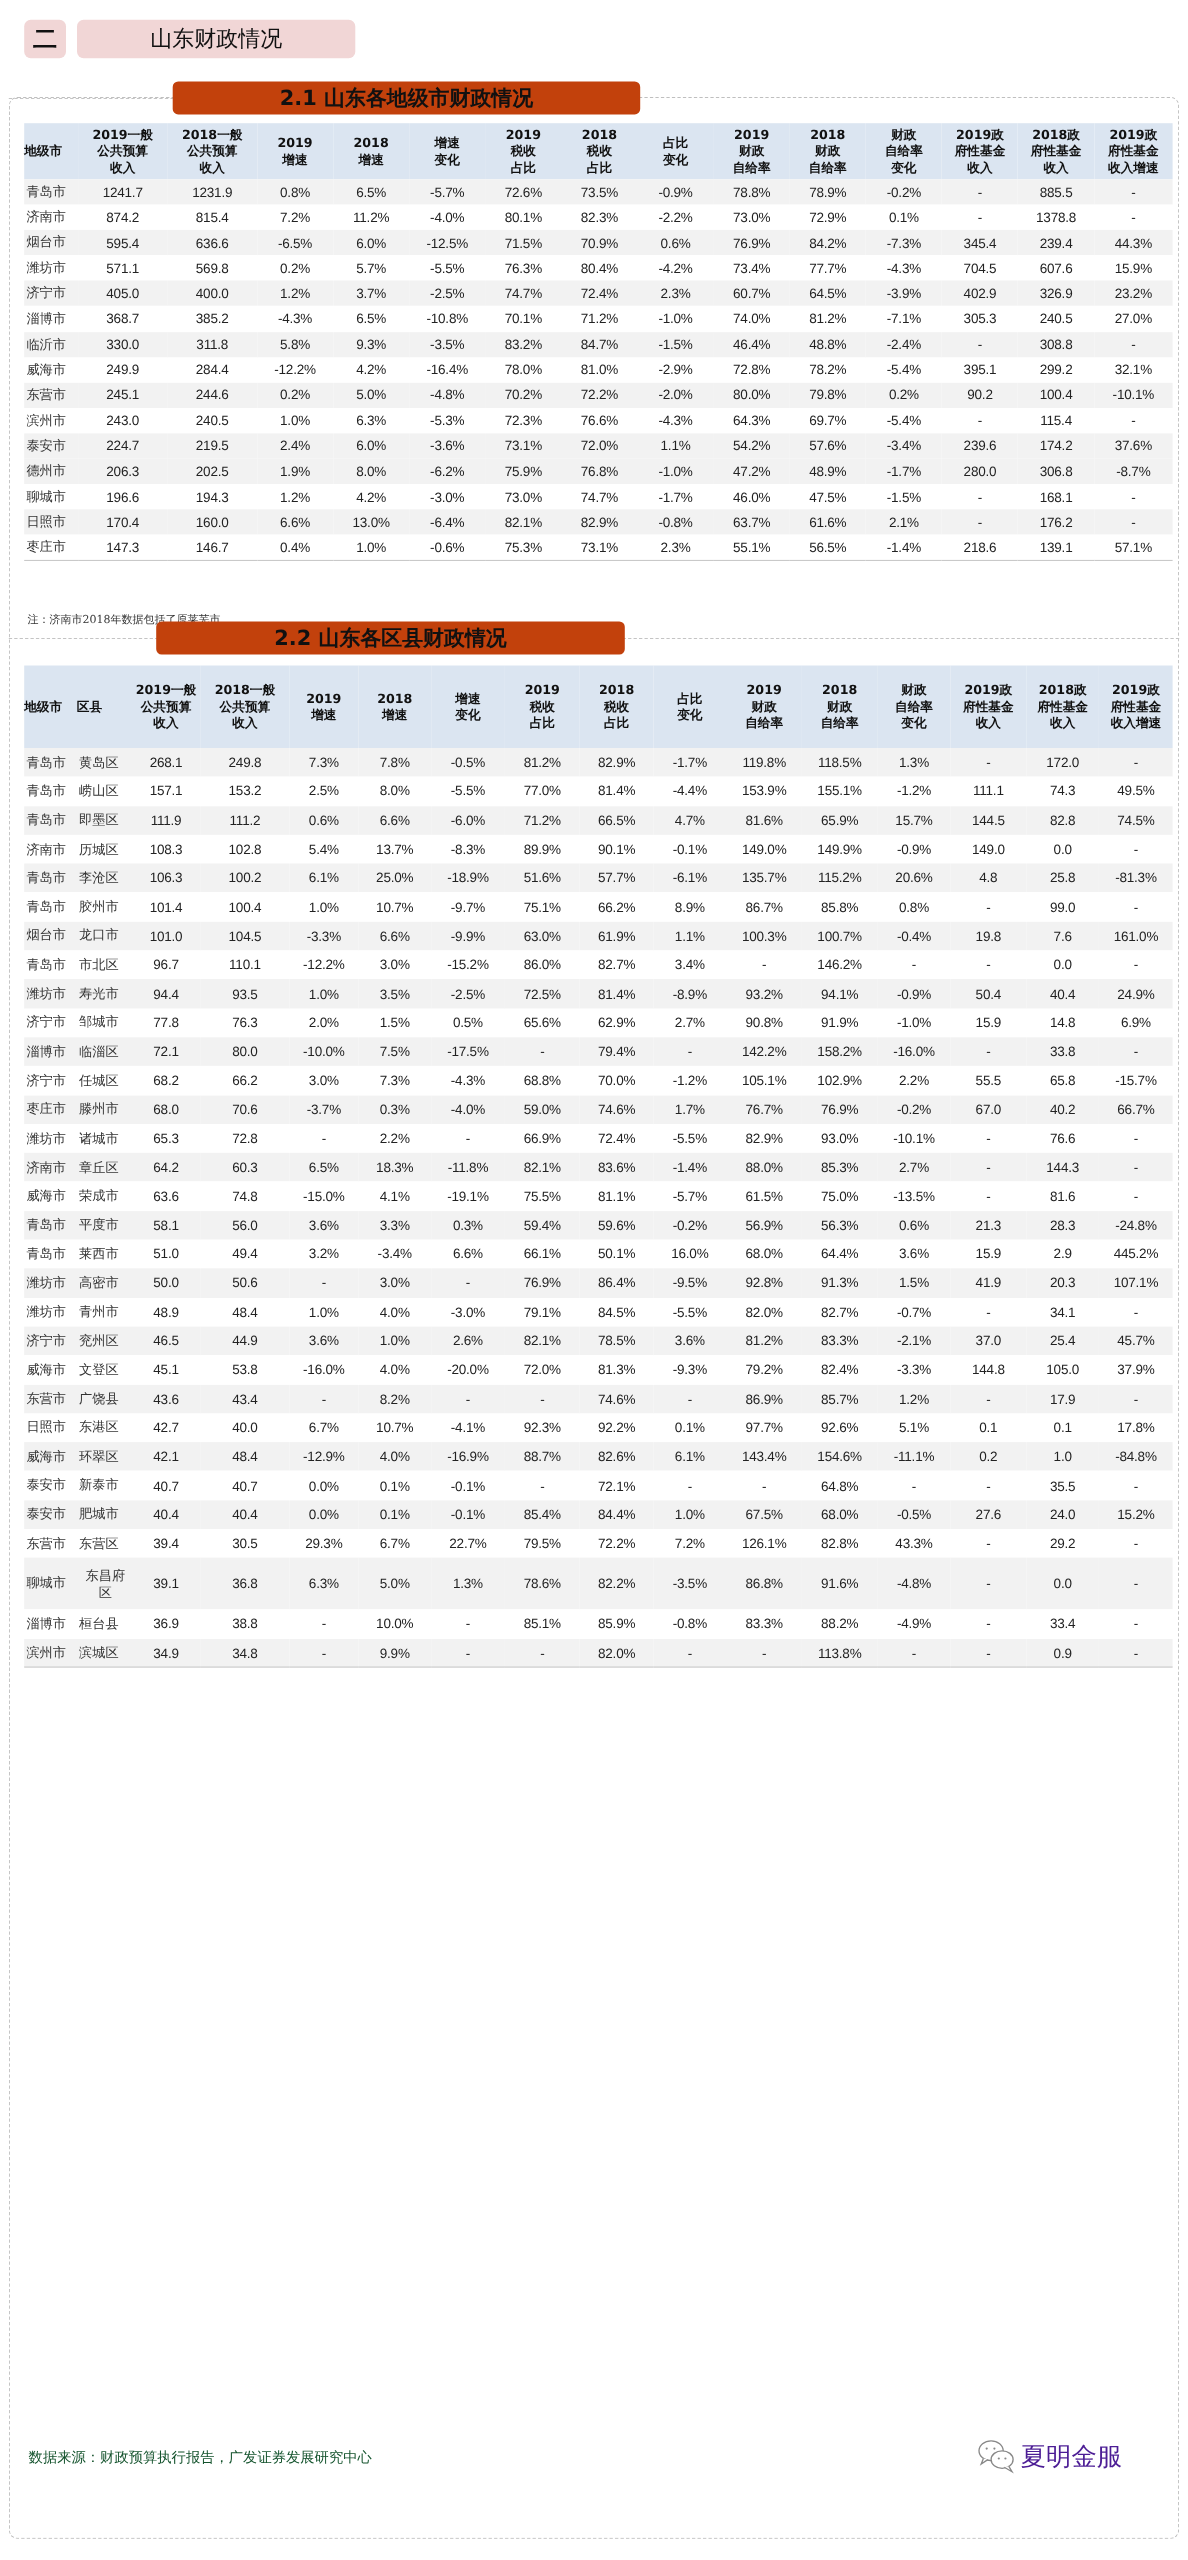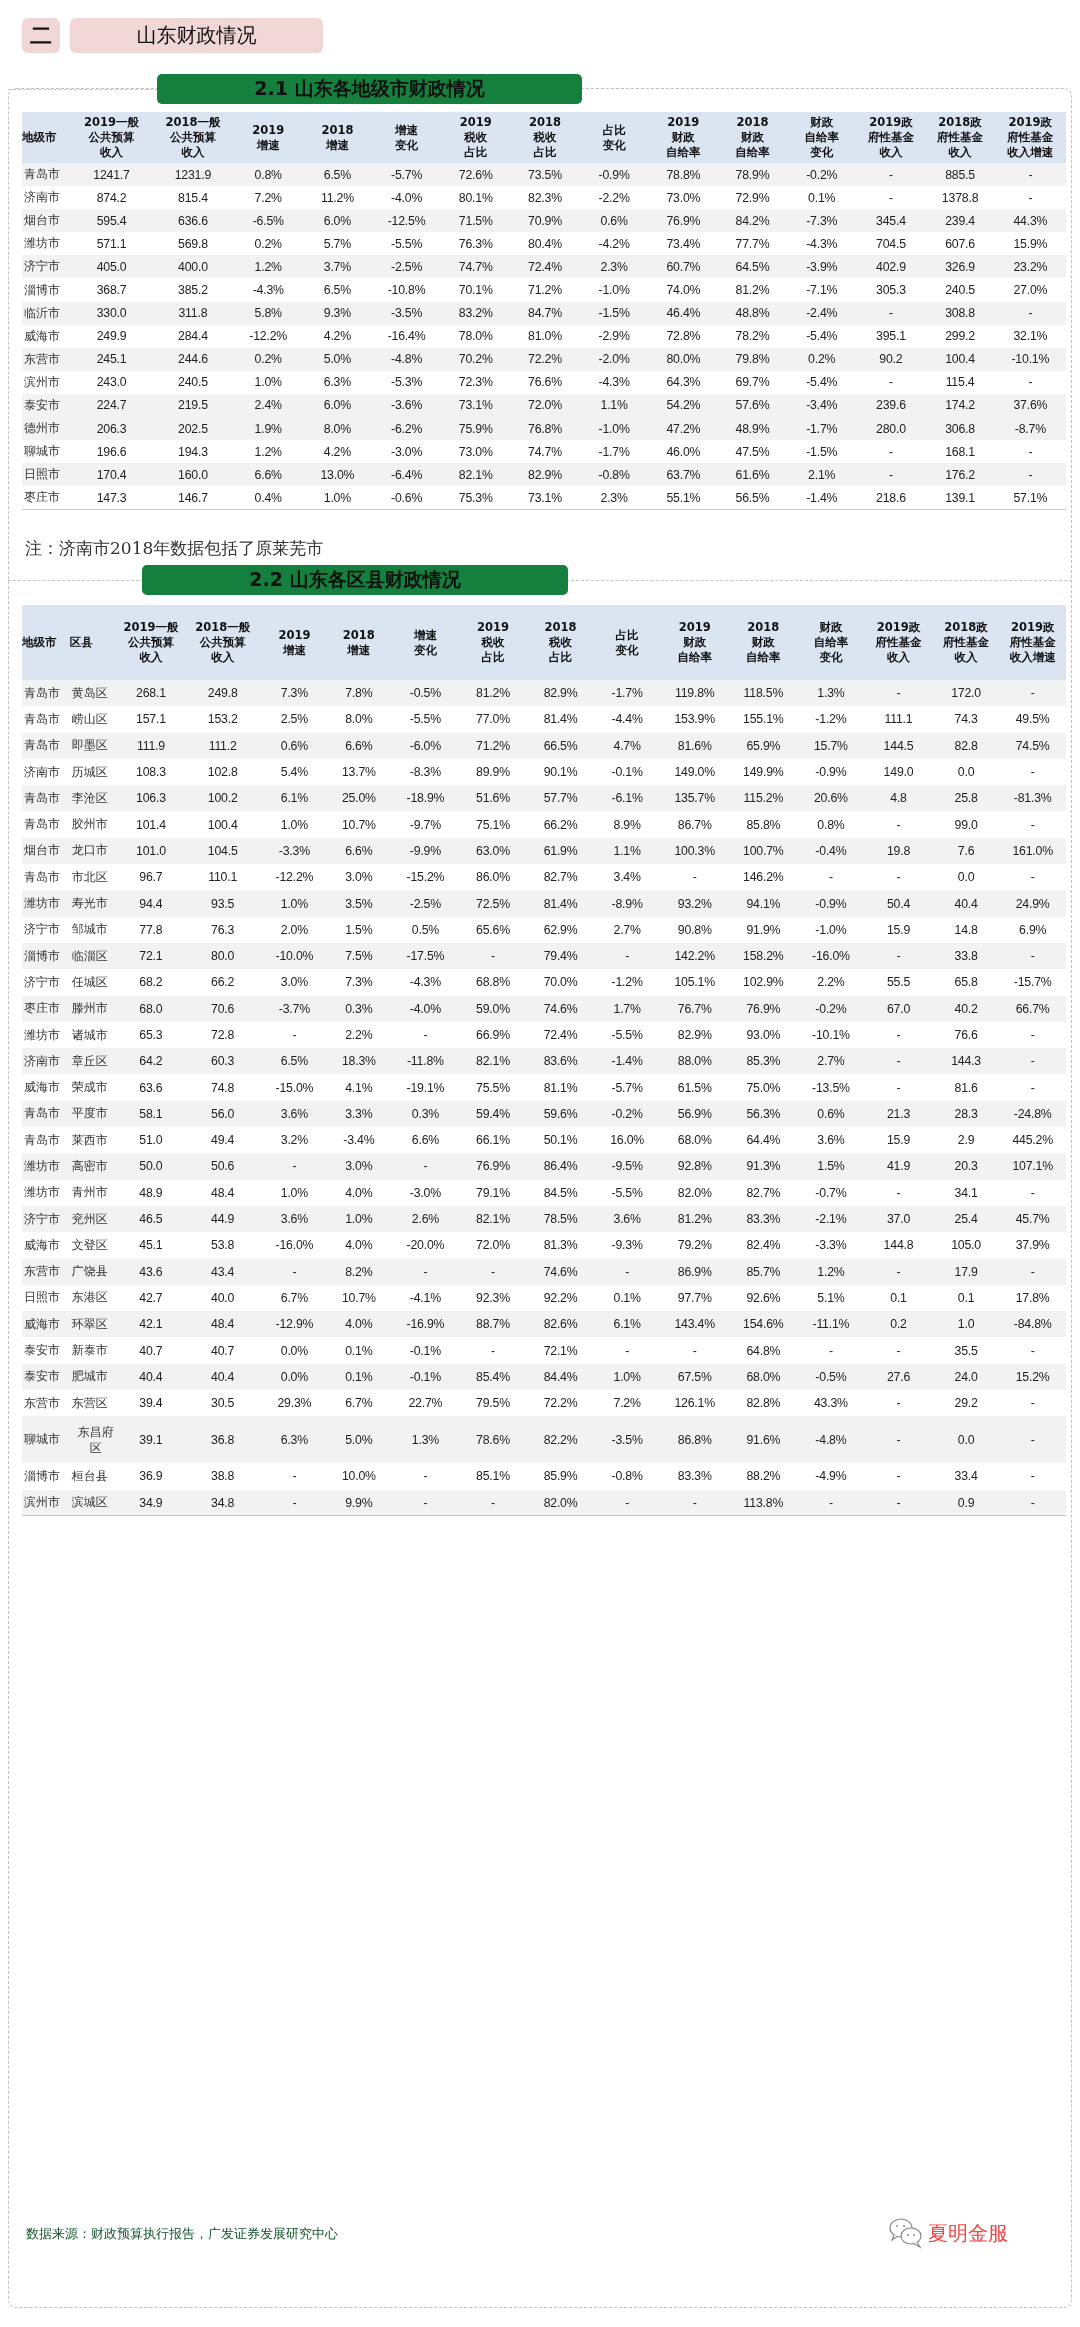--- a/index.html
+++ b/index.html
@@ -5,21 +5,21 @@
   * { box-sizing: border-box; margin: 0; padding: 0; }
   html, body { width: 1080px; height: 2327px; background: #ffffff; overflow: hidden; }
   body { position: relative; font-family: "DejaVu Sans", "Liberation Sans", sans-serif; color: #222; }
 
   .section-header { position: absolute; top: 18px; left: 22px; height: 35px; display: flex; gap: 10px; }
   .section-num { width: 38px; height: 35px; background: #f1d6d6; border-radius: 6px; display: flex; align-items: center; justify-content: center; font-weight: bold; font-size: 22px; color: #111; }
   .section-title { width: 253px; height: 35px; background: #f1d6d6; border-radius: 6px; display: flex; align-items: center; justify-content: center; font-weight: normal; font-size: 20px; color: #111; }
 
   .outer-box { position: absolute; left: 8px; top: 88px; width: 1064px; height: 2220px; border: 1.5px dashed #bfbfbf; border-radius: 8px; }
 
-  .sub-title { position: absolute; height: 30px; background: #15803d; border-radius: 5px; display: flex; align-items: center; justify-content: center; font-weight: bold; font-size: 19px; color: #111; z-index: 2; }
+  .sub-title { position: absolute; height: 30px; background: #c2410c; border-radius: 5px; display: flex; align-items: center; justify-content: center; font-weight: bold; font-size: 19px; color: #111; z-index: 2; }
   .sub-title.t1 { left: 157px; top: 74px; width: 425px; }
   .sub-title.t2 { left: 142px; top: 565px; width: 426px; }
   .dash-line { position: absolute; height: 0; border-top: 1.5px dashed #c4c4c4; }
 
   table.data { position: absolute; left: 22px; width: 1044px; border-collapse: collapse; table-layout: fixed; }
   table.data th { background: #dbe5f1; font-size: 11.5px; font-weight: bold; color: #111; text-align: center; vertical-align: middle; line-height: 15px; padding: 0 1px; white-space: pre-line; }
   table.data th.left { text-align: left; padding-left: 0px; }
   table.data td { font-family: "Liberation Sans", sans-serif; font-size: 12.3px; color: #222; text-align: center; vertical-align: middle; white-space: nowrap; letter-spacing: -0.2px; }
   table.data td.name { text-align: left; font-family: "DejaVu Serif", serif; font-size: 12px; color: #333; padding-left: 2px; letter-spacing: 0; }
   table.data td.name.wrap { white-space: pre-line; line-height: 16px; text-align: center; }
@@ -29,23 +29,23 @@
 
   #t1 { top: 112px; }
   #t1 thead tr { height: 51px; }
   #t1 tbody tr { height: 23.1px; }
 
   #t2 { top: 605px; }
   #t2 thead tr { height: 75px; }
   #t2 tbody tr { height: 26.3px; }
   #t2 tbody tr.tall { height: 47px; }
 
-  .note { position: absolute; left: 25px; top: 537px; font-family: "DejaVu Serif", serif; font-size: 17px; color: #333; }
+  .note { position: absolute; left: 25px; top: 556px; font-family: "DejaVu Serif", serif; font-size: 10px; color: #333; }
   .source { position: absolute; left: 26px; top: 2225px; font-family: "DejaVu Serif", serif; font-size: 13px; color: #14532d; }
-  .watermark { position: absolute; left: 888px; top: 2216px; display: flex; align-items: center; gap: 4px; color: #ef4444; font-size: 20px; justify-content: space-between; }
+  .watermark { position: absolute; left: 888px; top: 2216px; display: flex; align-items: center; gap: 4px; color: #4c1d95; font-size: 23px; justify-content: space-between; }
   .watermark svg { display: block; }
 </style>
 </head>
 <body>
 
 <div class="section-header">
   <div class="section-num">二</div>
   <div class="section-title">山东财政情况</div>
 </div>
 

